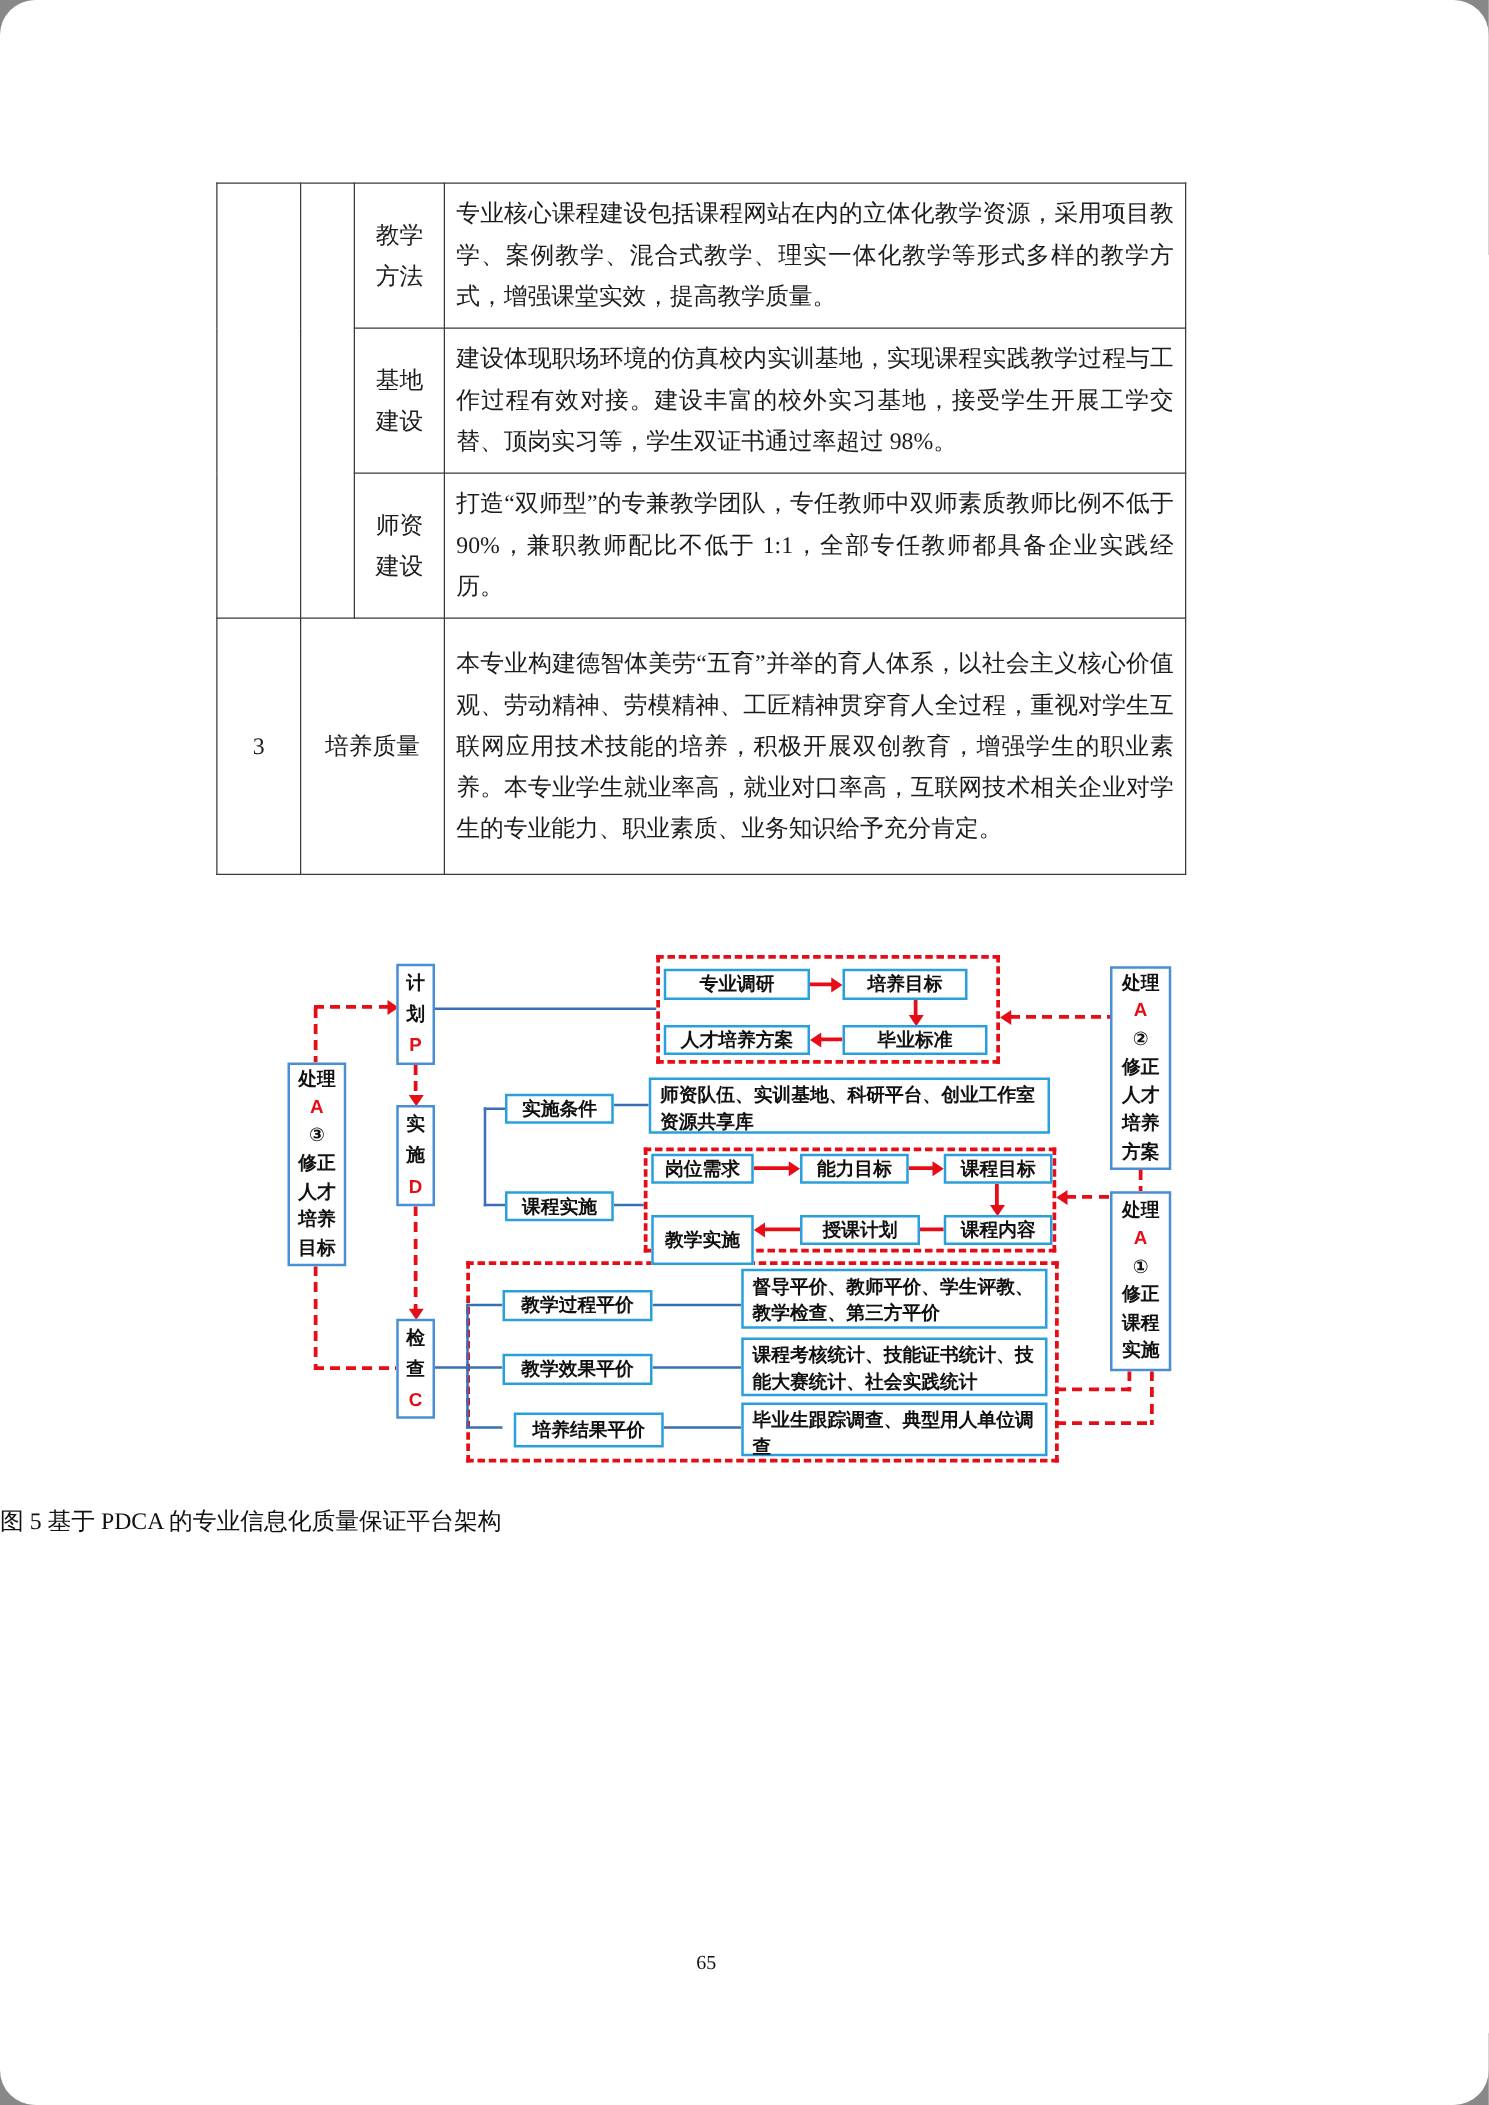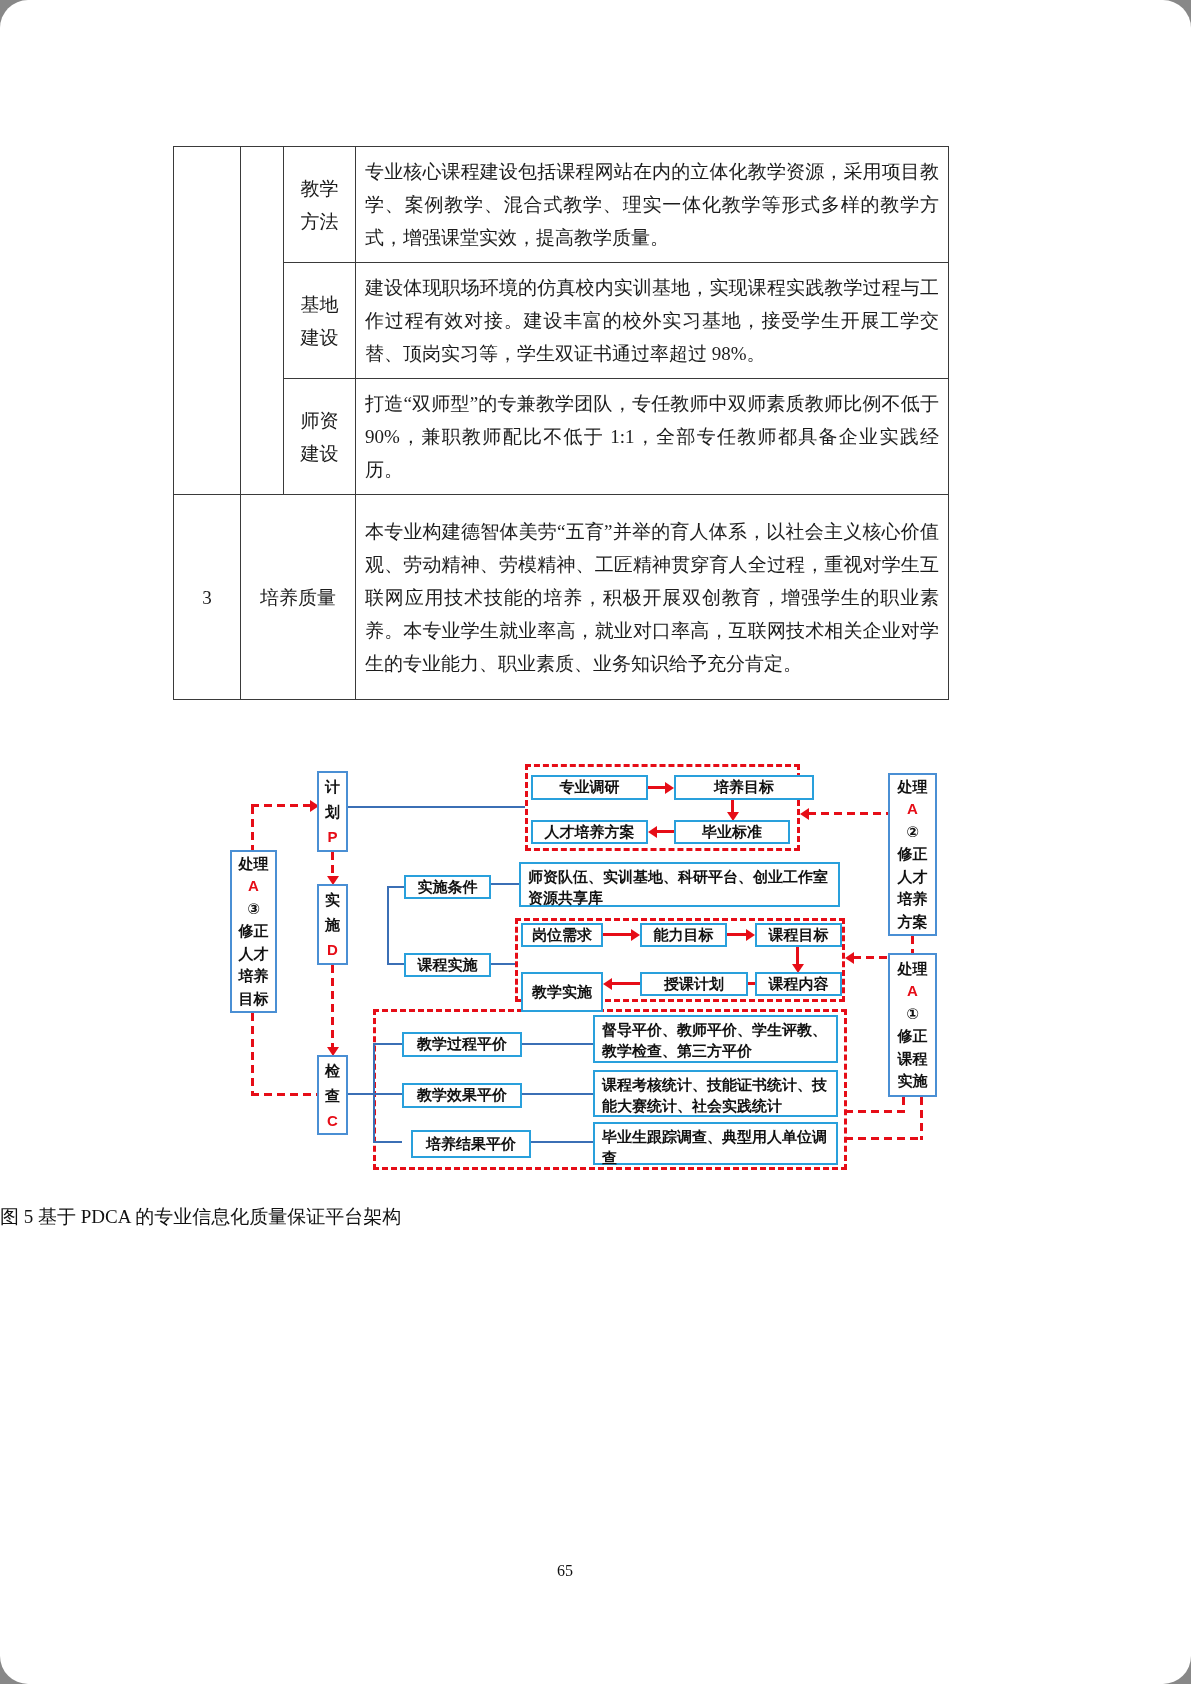--- a/index.html
+++ b/index.html
@@ -177,32 +177,32 @@
   <div class="tbox" style="left:888px;top:953px;width:49px;height:144px;">
     <div class="ln">处理</div>
     <div class="ln red">A</div>
     <div class="ln">①</div>
     <div class="ln">修正</div>
     <div class="ln">课程</div>
     <div class="ln">实施</div>
   </div>
 
   <div class="sbox" style="left:531px;top:775px;width:117px;height:25px;">专业调研</div>
-  <div class="sbox" style="left:674px;top:775px;width:140px;height:25px;">培养目标</div>
+  <div class="sbox" style="left:674px;top:775px;width:100px;height:25px;">培养目标</div>
   <div class="sbox" style="left:531px;top:820px;width:117px;height:24px;">人才培养方案</div>
   <div class="sbox" style="left:674px;top:820px;width:116px;height:24px;">毕业标准</div>
 
   <div class="sbox" style="left:404px;top:875px;width:87px;height:24px;">实施条件</div>
   <div class="sbox" style="left:404px;top:953px;width:87px;height:24px;">课程实施</div>
   <div class="dbox" style="left:519px;top:862px;width:321px;height:45px;">师资队伍、实训基地、科研平台、创业工作室资源共享库</div>
   <div class="sbox" style="left:521px;top:923px;width:82px;height:24px;">岗位需求</div>
   <div class="sbox" style="left:640px;top:923px;width:87px;height:24px;">能力目标</div>
   <div class="sbox" style="left:755px;top:923px;width:87px;height:24px;">课程目标</div>
   <div class="sbox" style="left:521px;top:972px;width:82px;height:40px;">教学实施</div>
-  <div class="sbox" style="left:640px;top:972px;width:108px;height:24px;">授课计划</div>
+  <div class="sbox" style="left:640px;top:972px;width:96px;height:24px;">授课计划</div>
   <div class="sbox" style="left:755px;top:972px;width:87px;height:24px;">课程内容</div>
 
   <div class="sbox" style="left:402px;top:1032px;width:120px;height:25px;">教学过程平价</div>
   <div class="sbox" style="left:402px;top:1083px;width:120px;height:25px;">教学效果平价</div>
   <div class="sbox" style="left:411px;top:1130px;width:120px;height:28px;">培养结果平价</div>
   <div class="dbox" style="left:593px;top:1015px;width:245px;height:48px;">督导平价、教师平价、学生评教、教学检查、第三方平价</div>
   <div class="dbox" style="left:593px;top:1122px;width:245px;height:43px;">毕业生跟踪调查、典型用人单位调查</div>
   <div class="dbox" style="left:593px;top:1070px;width:245px;height:47px;">课程考核统计、技能证书统计、技能大赛统计、社会实践统计</div>
 
   <div class="caption">图 5 基于 PDCA 的专业信息化质量保证平台架构</div>

